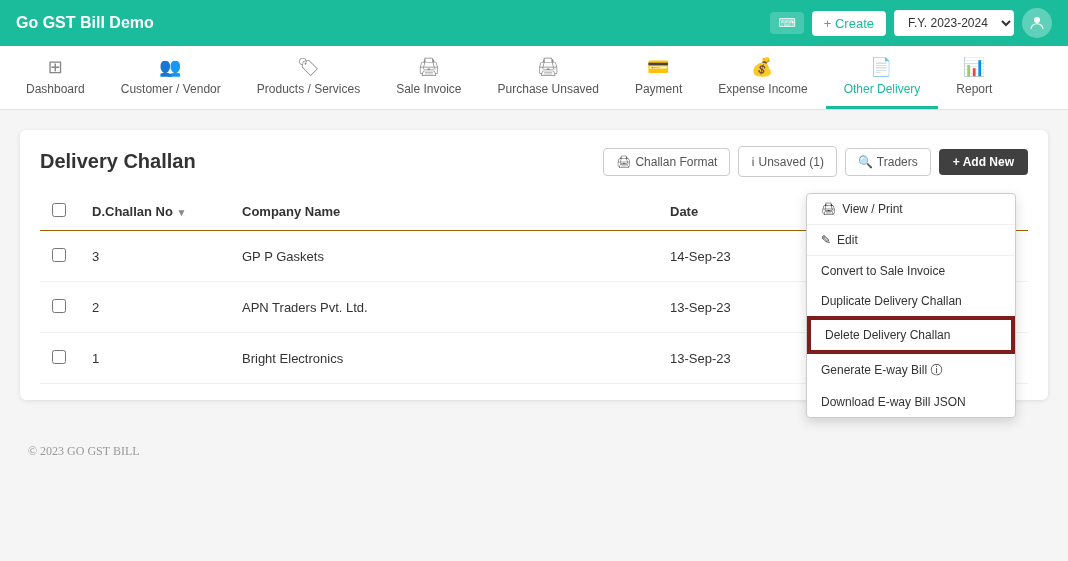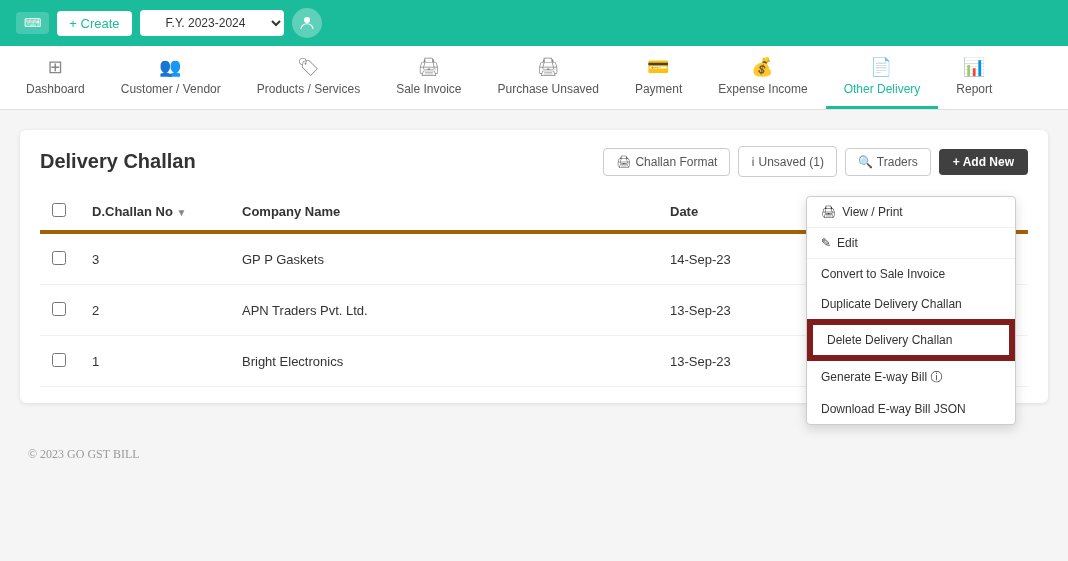--- a/index.html
+++ b/index.html
@@ -36,21 +36,21 @@
       cursor: pointer;
       display: flex;
       align-items: center;
       gap: 4px;
     }
     .top-header .fy-select {
       background: white;
       color: #333;
       border: none;
       border-radius: 4px;
-      padding: 5px 22px;
+      padding: 5px 10px;
       font-size: 12px;
       cursor: pointer;
     }
     .top-header .user-icon {
       width: 30px;
       height: 30px;
       background: rgba(255,255,255,0.3);
       border-radius: 50%;
       display: flex;
       align-items: center;
@@ -176,21 +176,21 @@
 
     
     .data-table {
       width: 100%;
       border-collapse: collapse;
       font-size: 13px;
     }
     .data-table th {
       text-align: left;
       padding: 10px 12px;
-      border-bottom: 4px solid #a16207;
+      border-bottom: 1px solid #a16207;
       color: #333;
       font-weight: bold;
       background: white;
     }
     .data-table td {
       padding: 12px 12px;
       border-bottom: 1px solid #f0f0f0;
       vertical-align: middle;
     }
 
@@ -290,20 +290,21 @@
     input[type="checkbox"] {
       width: 14px;
       height: 14px;
       cursor: pointer;
     }
   </style>
 </head>
 <body>
 
 <div class="top-header">
+  <span class="app-title">Go GST Bill Demo</span>
   <div class="header-right">
     <span class="keyboard-icon">⌨</span>
     <button class="btn-create">+ Create</button>
     <select class="fy-select">
       <option>F.Y. 2023-2024</option>
       <option>F.Y. 2022-2023</option>
     </select>
     <div class="user-icon">
       <svg width="18" height="18" viewBox="0 0 24 24" fill="white">
           <circle cx="12" cy="8" r="4"></circle>
@@ -420,21 +421,21 @@
                 <div class="dropdown-item" style="border-bottom:1px solid #f0f0f0;">
                   <span>✎</span>
                   <span>Edit</span>
                 </div>
                 <div class="dropdown-item">
                   <span>Convert to Sale Invoice</span>
                 </div>
                 <div class="dropdown-item">
                   <span>Duplicate Delivery Challan</span>
                 </div>
-                <div class="dropdown-item highlighted" style="border:6px solid #7f1d1d;">
+                <div class="dropdown-item highlighted" style="border:4px solid #7f1d1d;">
                   <span>Delete Delivery Challan</span>
                 </div>
                 <div class="dropdown-item">
                   <span>Generate E-way Bill ⓘ</span>
                 </div>
                 <div class="dropdown-item">
                   <span>Download E-way Bill JSON</span>
                 </div>
               </div>
               <div class="action-group">

